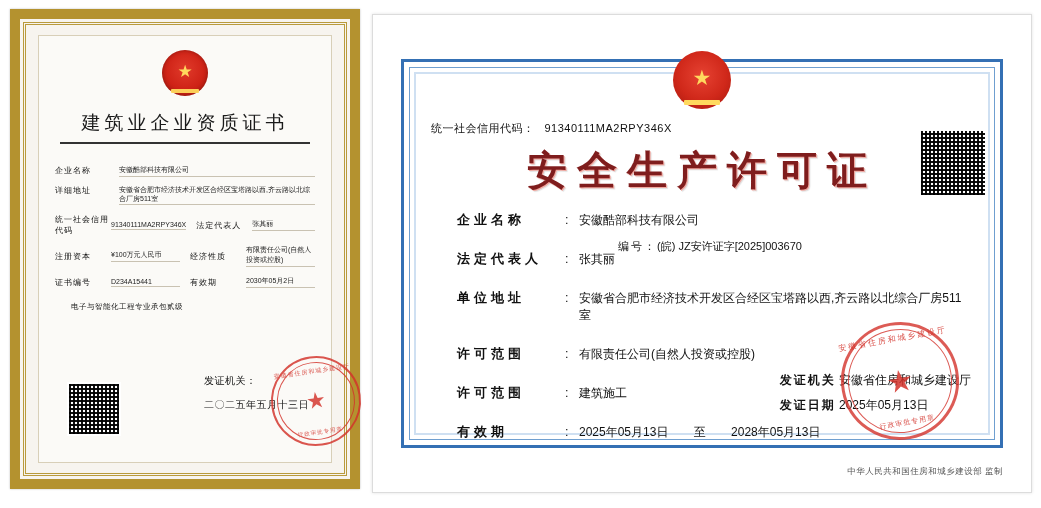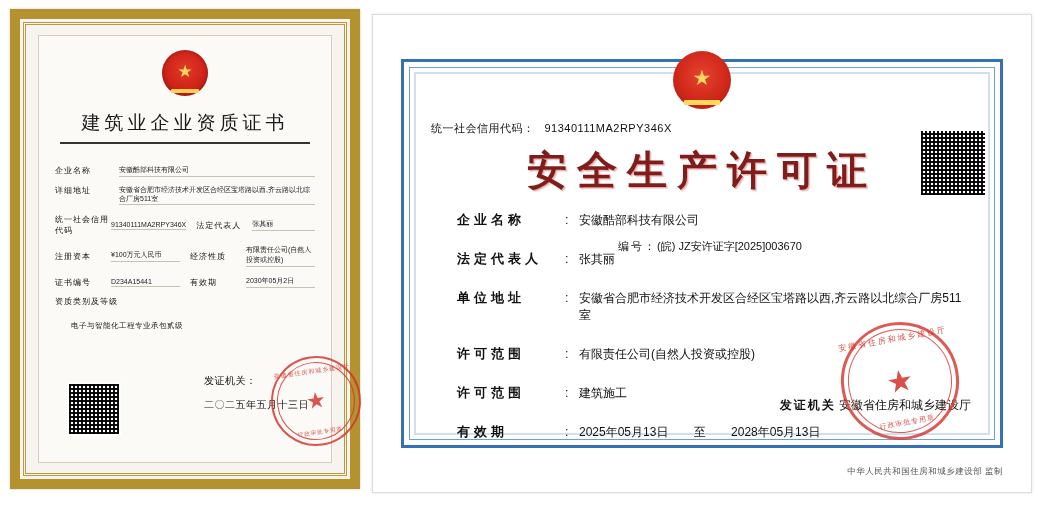--- a/index.html
+++ b/index.html
@@ -224,24 +224,20 @@
           <div class="half">
             <div class="lbl">证书编号</div>
             <div class="val">D234A15441</div>
           </div>
           <div class="half">
             <div class="lbl">有效期</div>
             <div class="val">2030年05月2日</div>
           </div>
         </div>
 
-        <div class="row">
-          <div class="lbl">资质类别及等级</div>
-          <div class="val" style="border:none;">&nbsp;</div>
-        </div>
         <div class="grade-note">电子与智能化工程专业承包贰级</div>
       </div>
 
       <div class="qr"></div>
 
       <div class="issuer-left">
         <div class="line">发证机关：</div>
         <div class="line">二〇二五年五月十三日</div>
       </div>
 
@@ -311,20 +307,24 @@
             <span class="zhi">至</span>
             <span>2028年05月13日</span>
           </div>
         </div>
       </div>
 
       <div class="issuer-r">
         <div>
           <span class="ir-lbl">发证机关</span>
           <span>安徽省住房和城乡建设厅</span>
+        </div>
+        <div>
+          <span class="ir-lbl">发证日期</span>
+          <span>2025年05月13日</span>
         </div>
       </div>
 
       <div class="seal-right">
         <div class="ringo"></div>
         <div class="ringi"></div>
         <div class="s-top">安徽省住房和城乡建设厅</div>
         <div class="s-star">★</div>
         <div class="s-bottom">行政审批专用章</div>
       </div>

